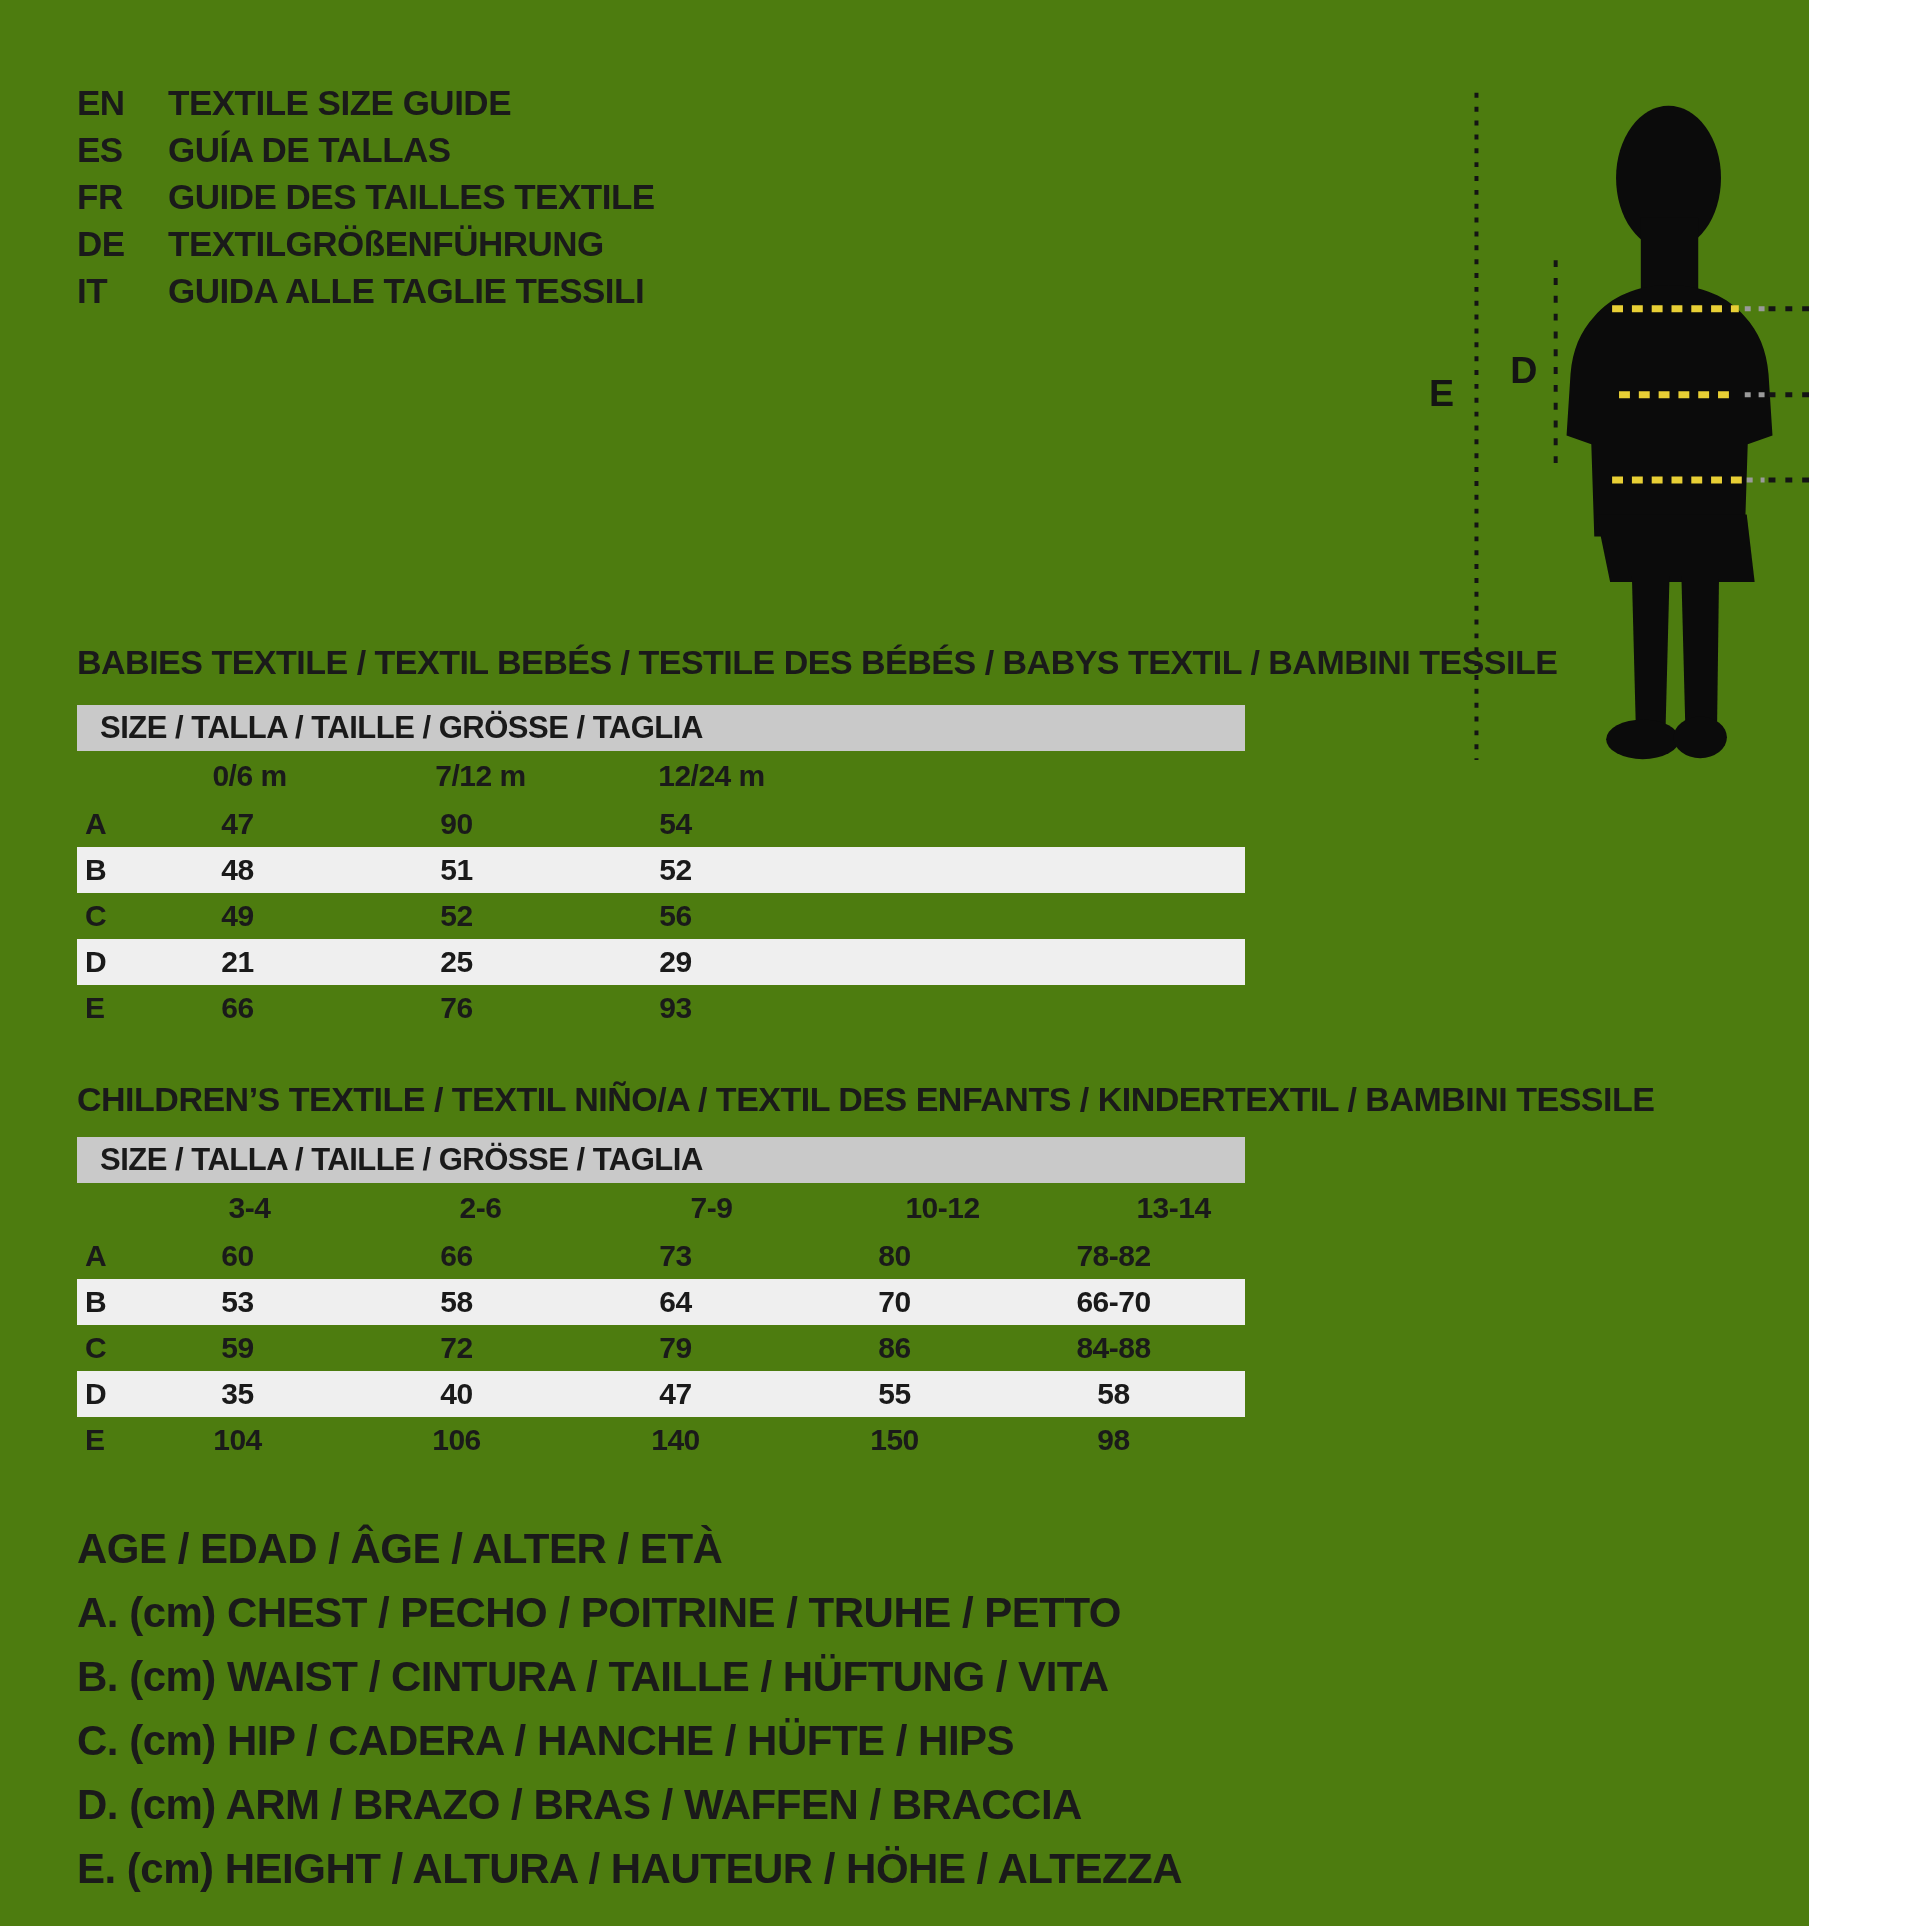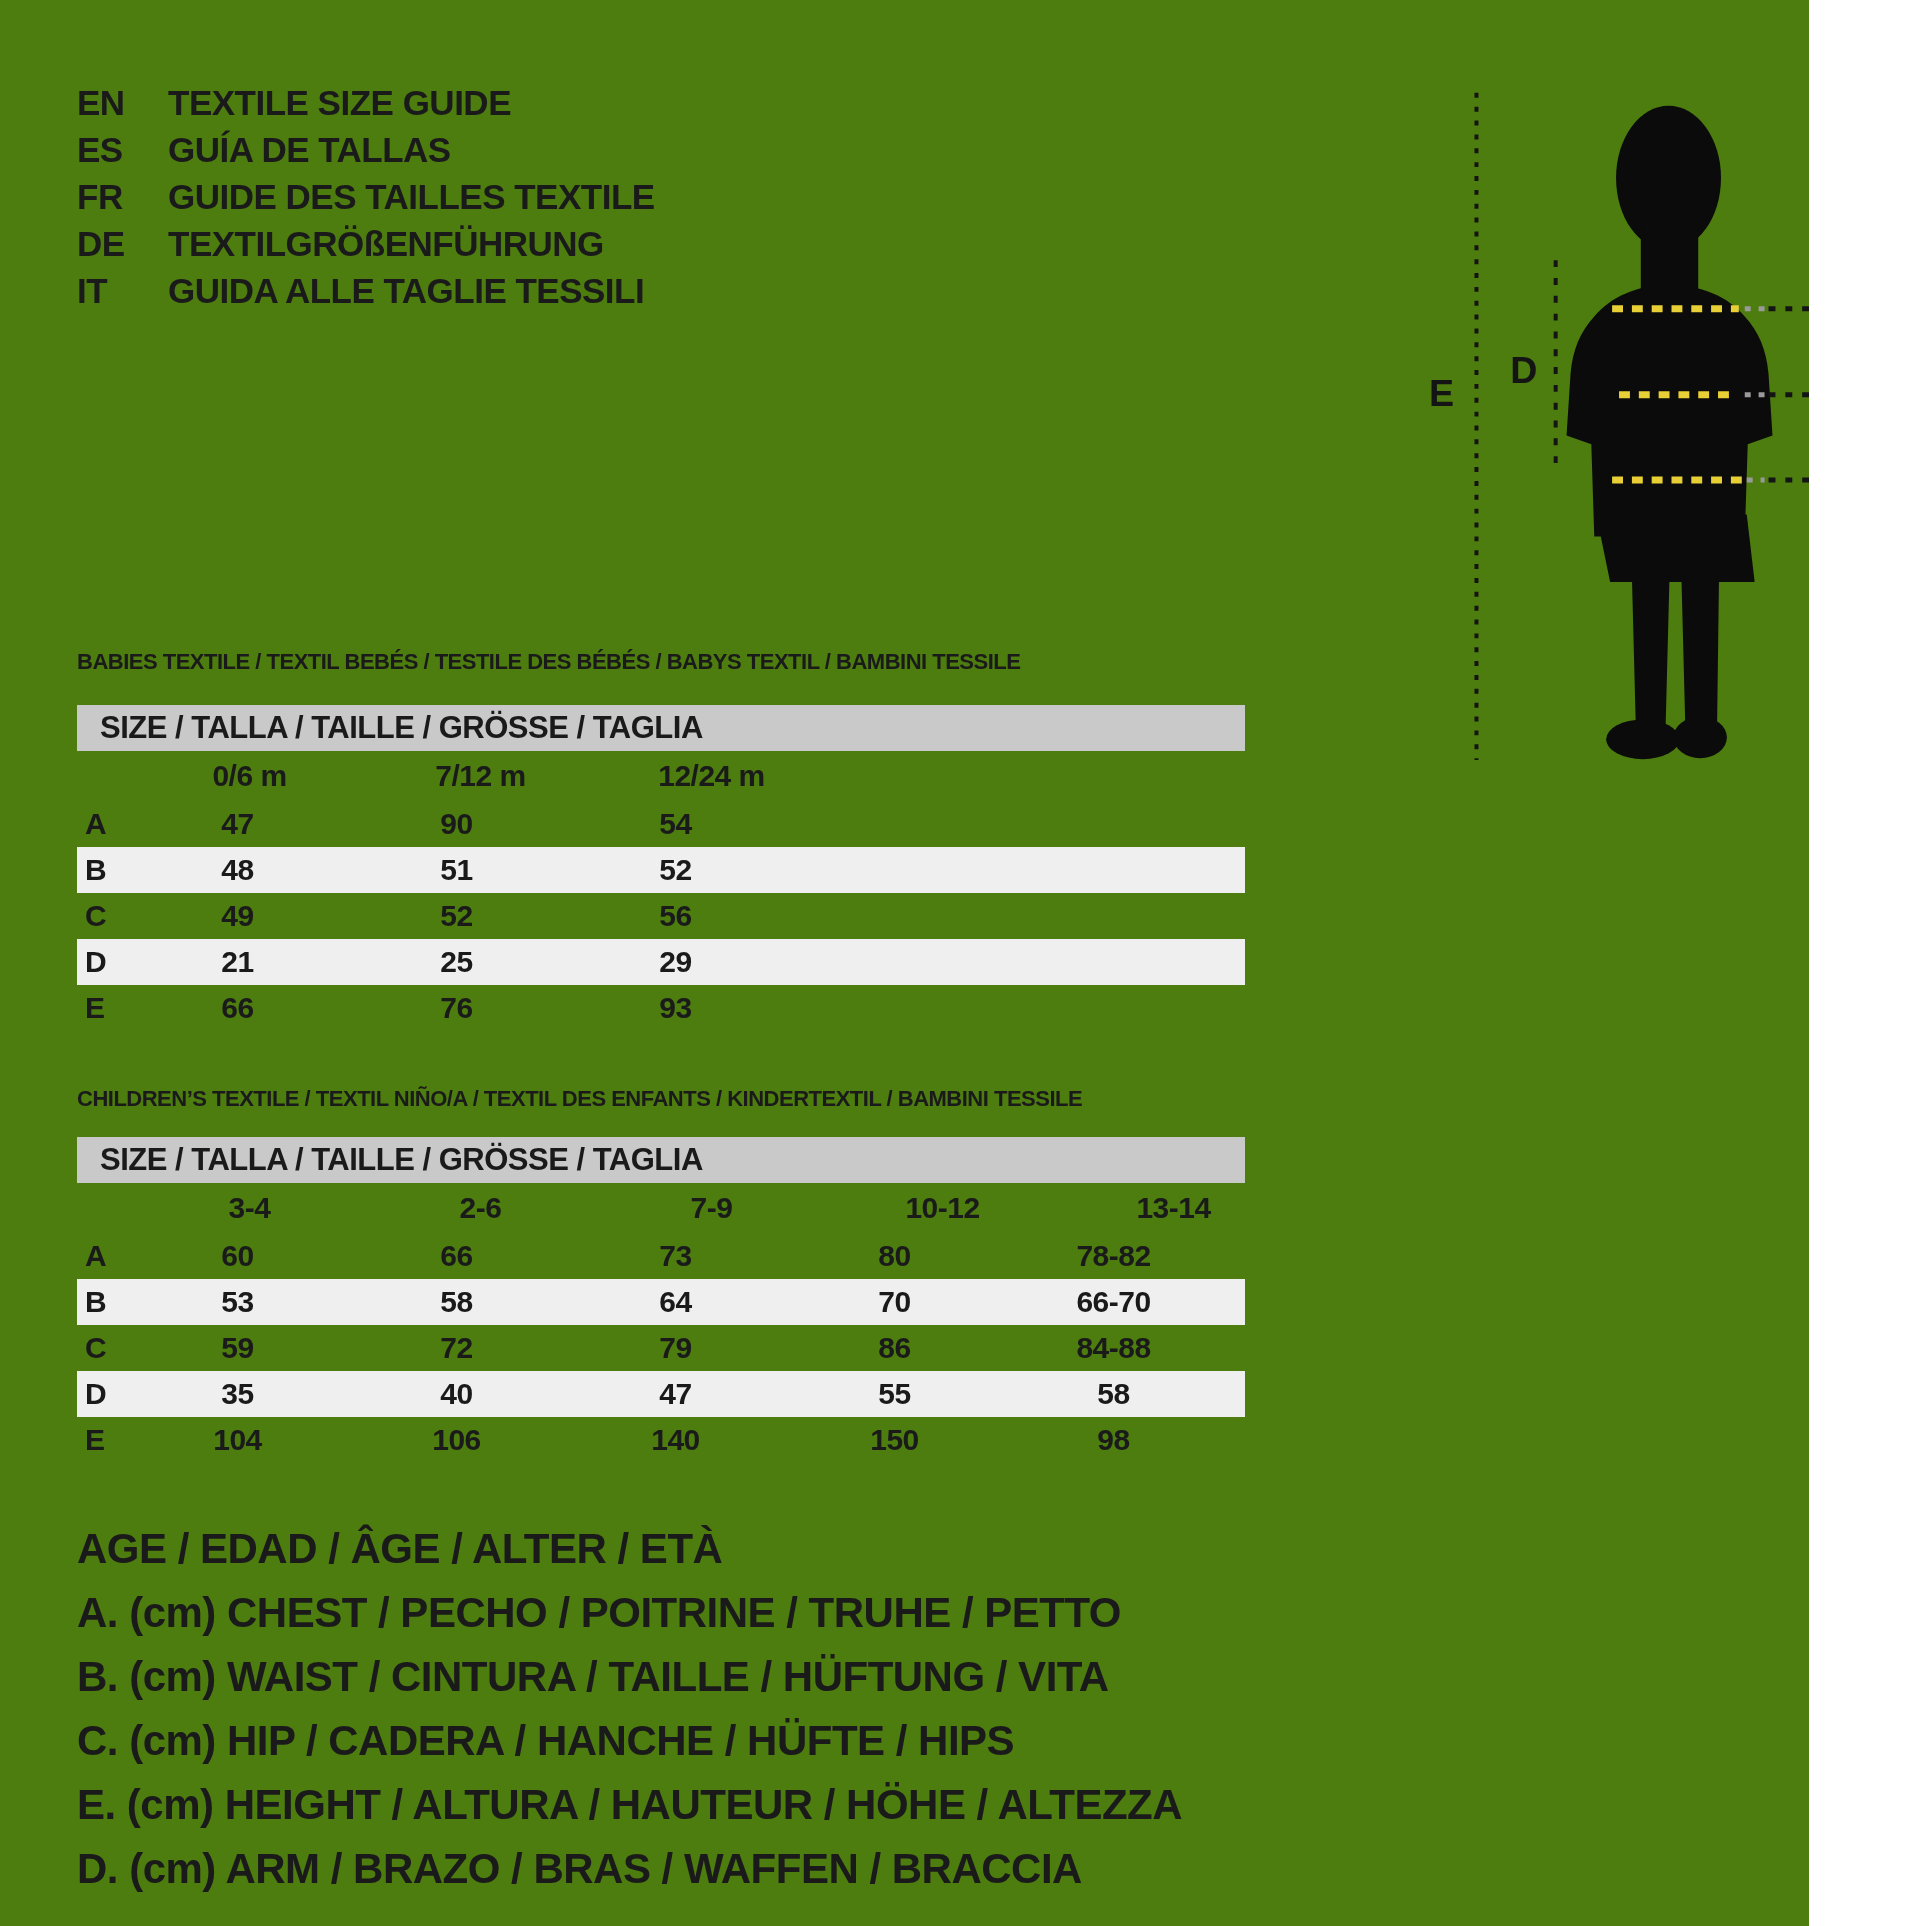--- a/index.html
+++ b/index.html
@@ -15,21 +15,21 @@
   .lang-row { display:flex; height:47px; align-items:center; font-size:35px; }
   .lang-code { width:91px; flex:0 0 91px; }
   .lang-label { white-space:nowrap; }
 
   
   .diagram { position:absolute; left:1416px; top:79px; width:511px; height:693px; }
   .diagram text { font-family:"Liberation Sans","DejaVu Sans",sans-serif; font-weight:700; font-size:38px; fill:#141414; }
 
   
   .section-heading {
-    position:absolute; left:77px; font-size:22px; white-space:nowrap; height:40px;
+    position:absolute; left:77px; font-size:34px; white-space:nowrap; height:40px;
     display:flex; align-items:center;
   }
   .heading-babies { top:642px; }
   .heading-children { top:1079px; }
 
   
   .size-table { position:absolute; left:77px; width:1168px; }
   .table-babies { top:705px; }
   .table-children { top:1137px; }
   .size-bar {
@@ -235,19 +235,19 @@
   <div class="legend">
 
       <div class="legend-line">AGE / EDAD / ÂGE / ALTER / ETÀ</div>
 
       <div class="legend-line">A. (cm) CHEST / PECHO / POITRINE / TRUHE / PETTO</div>
 
       <div class="legend-line">B. (cm) WAIST / CINTURA / TAILLE / HÜFTUNG / VITA</div>
 
       <div class="legend-line">C. (cm) HIP / CADERA / HANCHE / HÜFTE / HIPS</div>
 
+      <div class="legend-line">D. (cm) ARM / BRAZO / BRAS / WAFFEN / BRACCIA</div>
+
       <div class="legend-line">E. (cm) HEIGHT / ALTURA / HAUTEUR / HÖHE / ALTEZZA</div>
-
-      <div class="legend-line">D. (cm) ARM / BRAZO / BRAS / WAFFEN / BRACCIA</div>
     </div>
 
 </div>
 
 
 </body></html>

